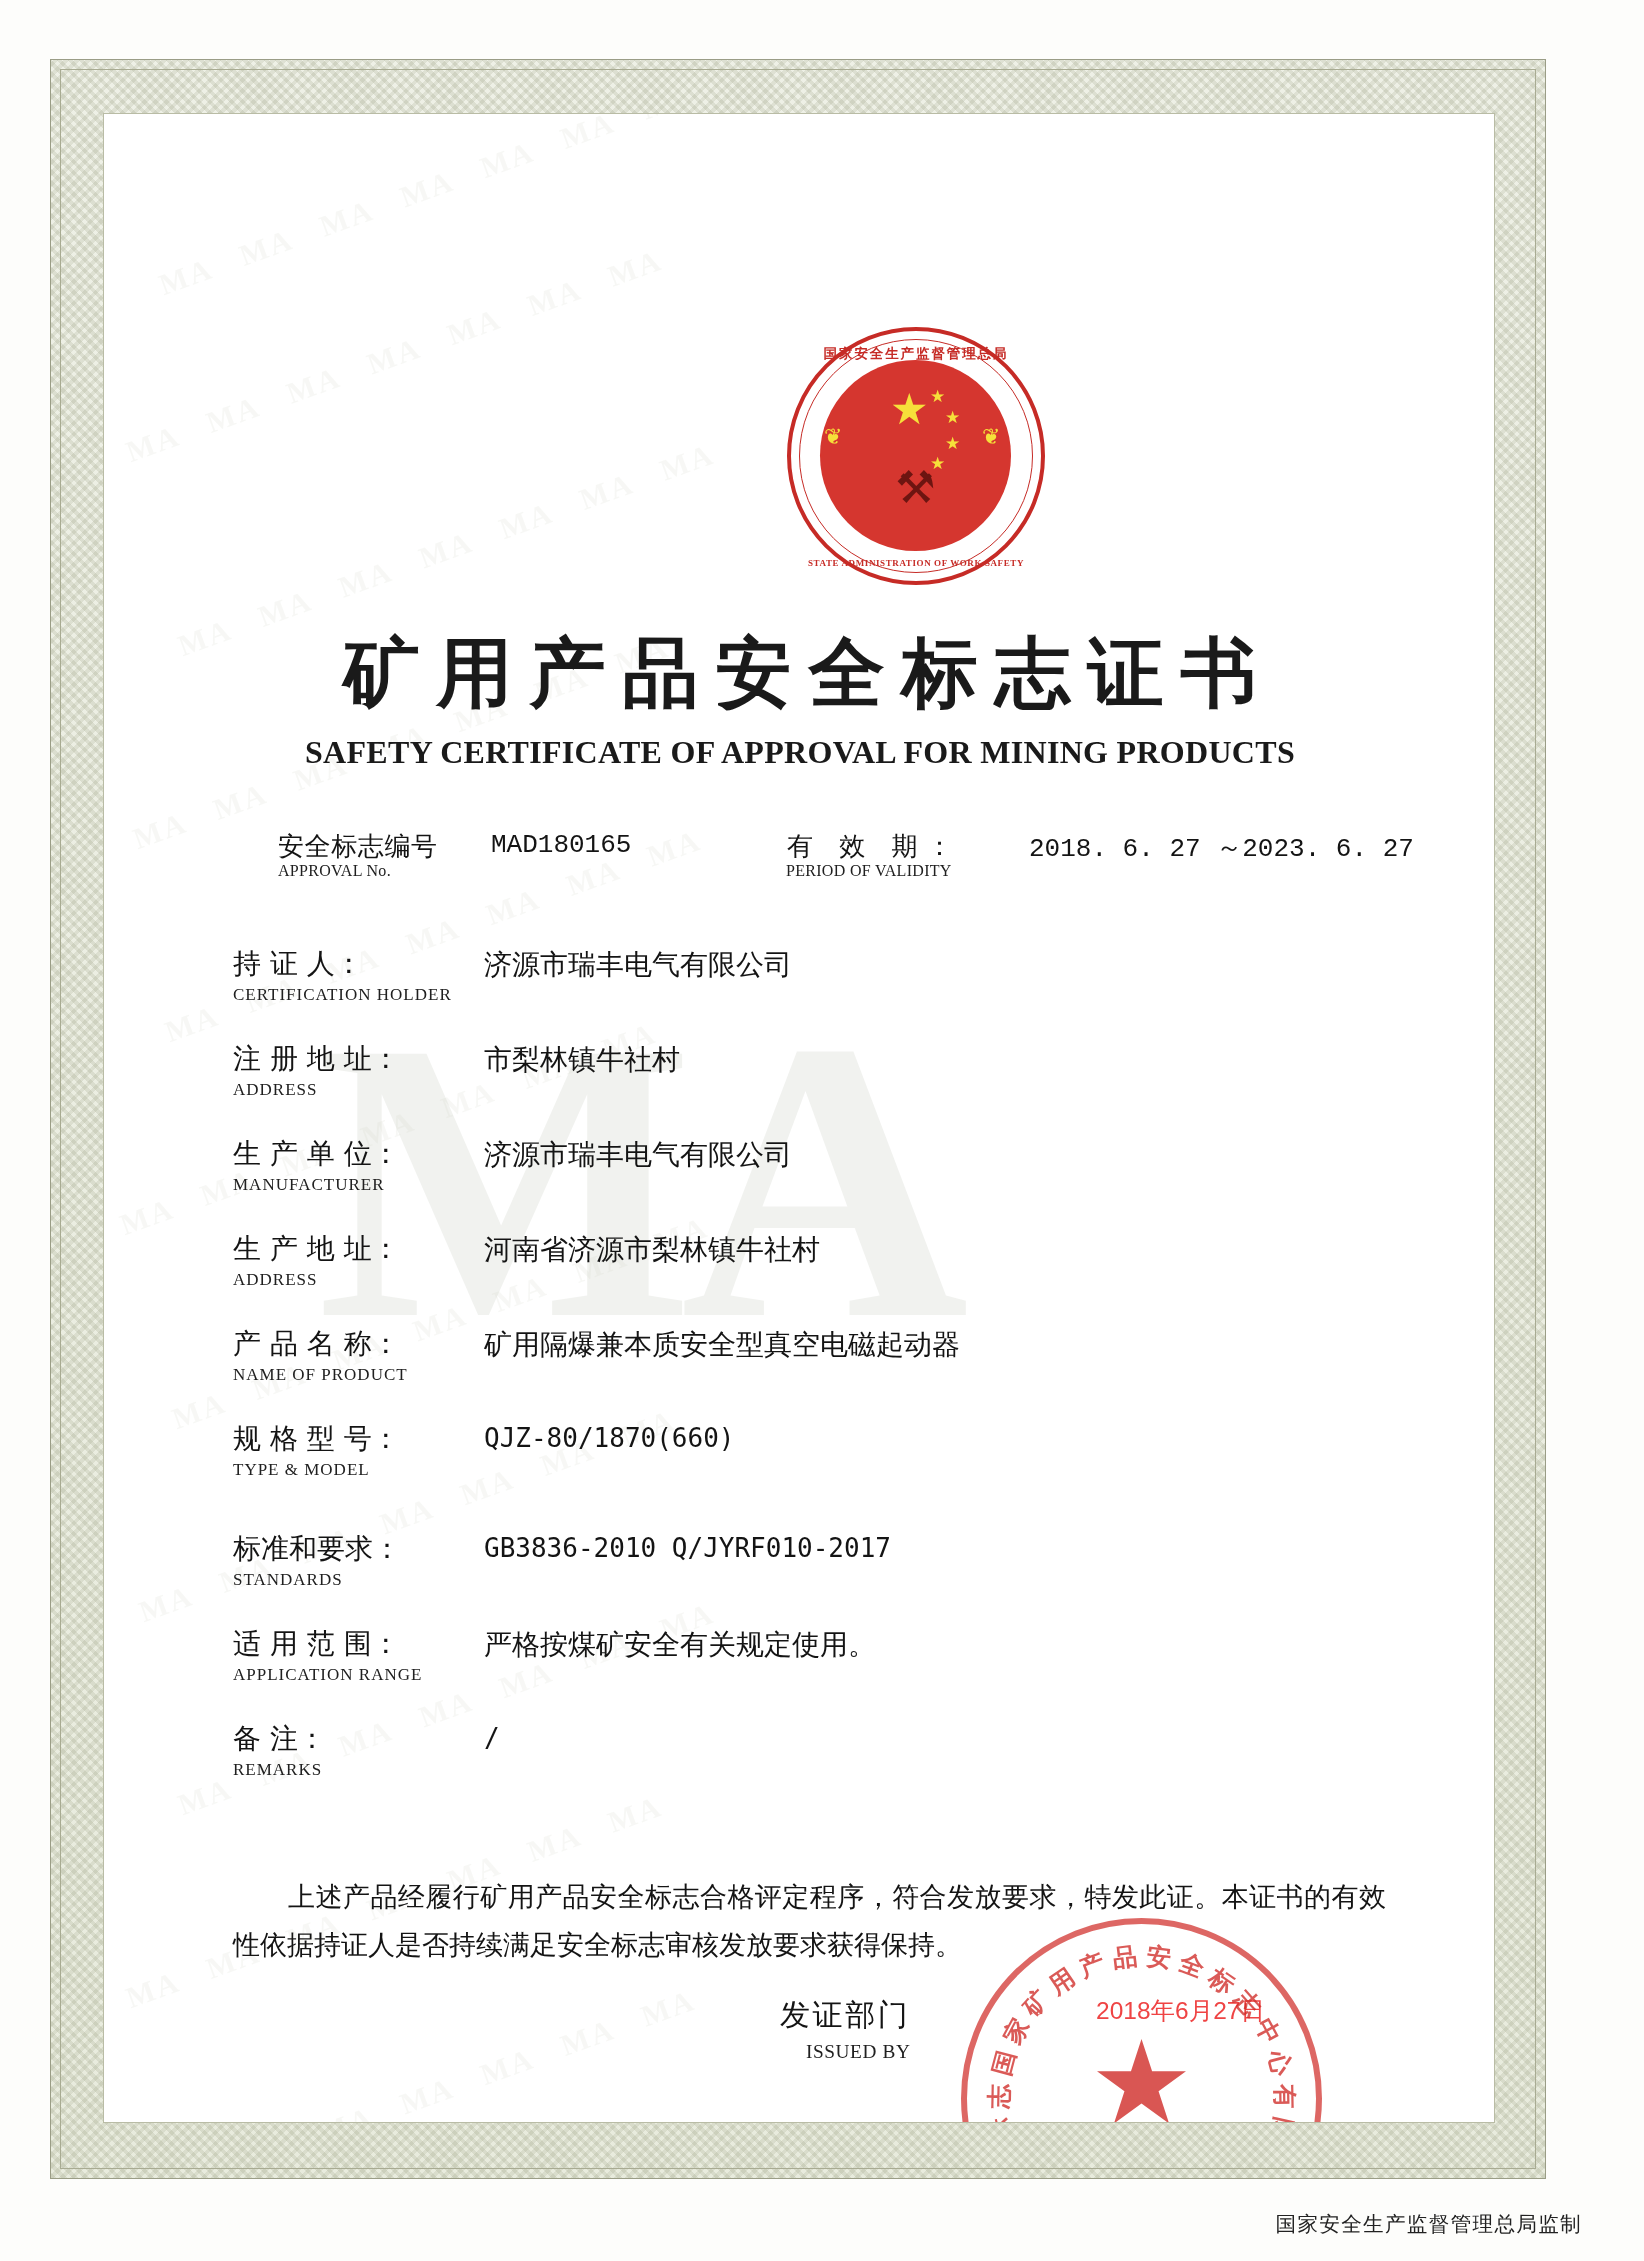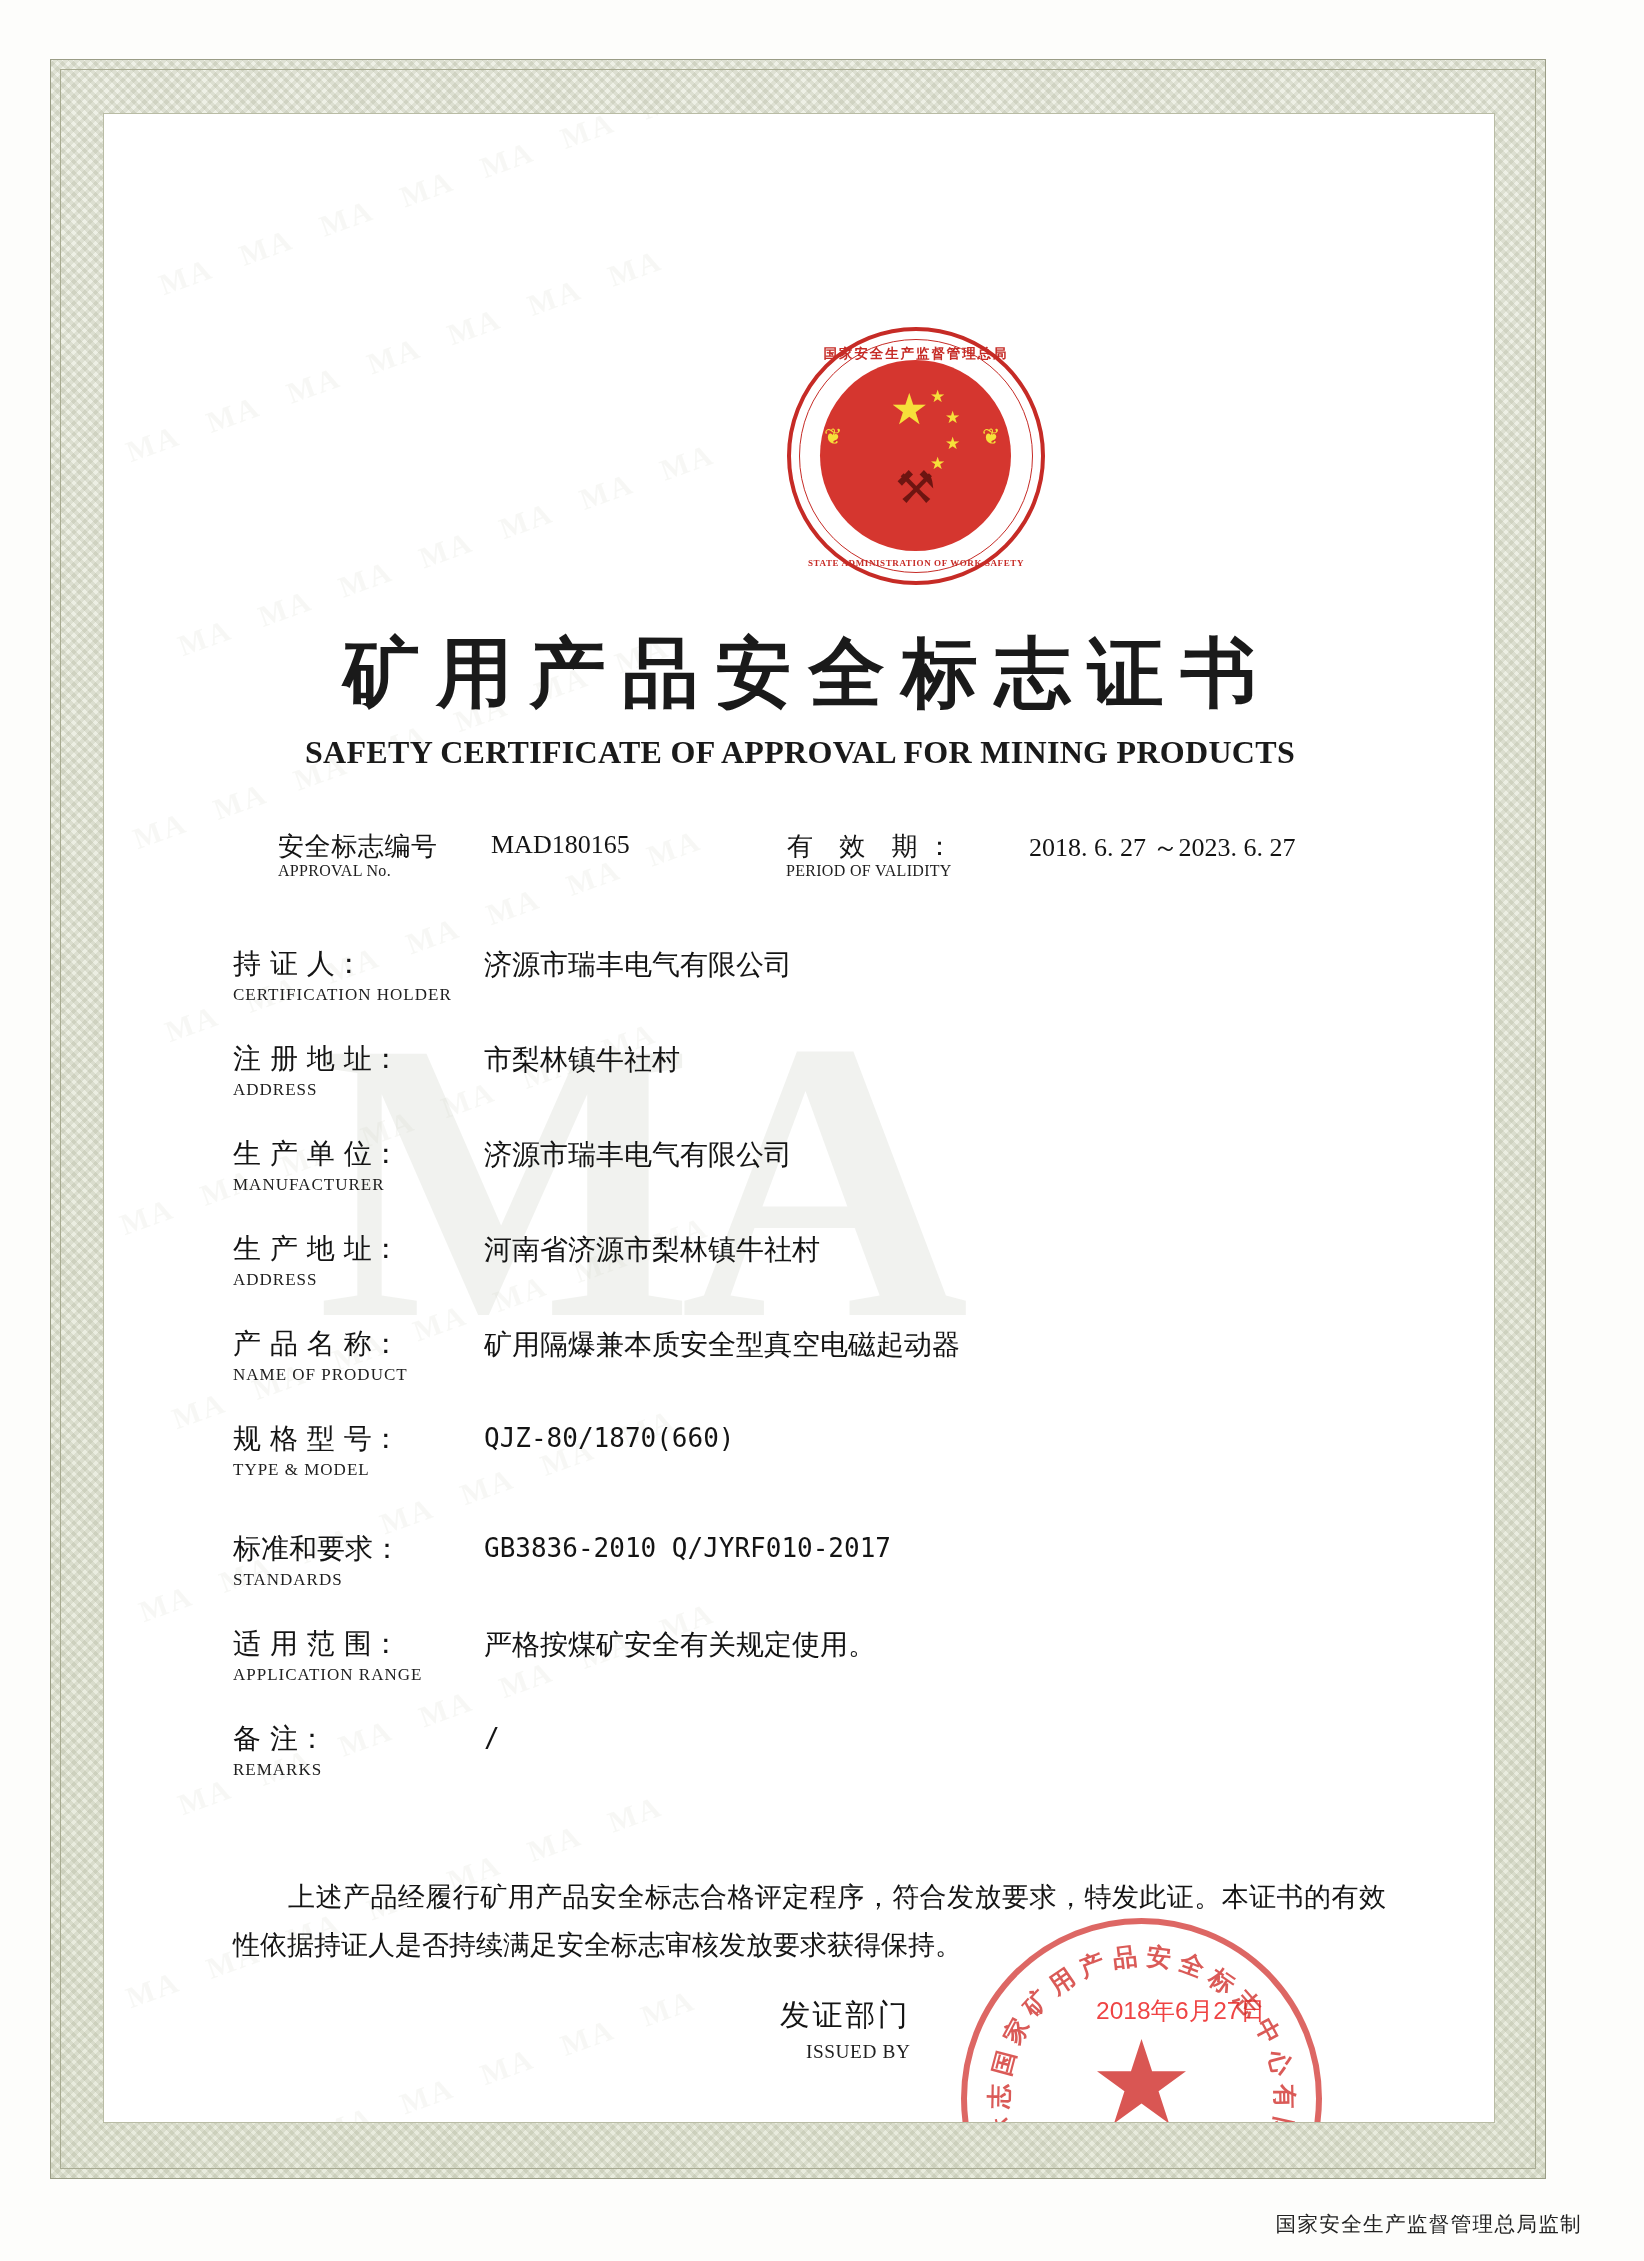--- a/index.html
+++ b/index.html
@@ -200,21 +200,21 @@
     white-space: nowrap;
   }
   .lbl-en {
     font-family: "Liberation Serif", serif;
     font-size: 16px;
     color: #202020;
     letter-spacing: 0.3px;
     white-space: nowrap;
   }
   .val {
-    font-family: Liberation Serif, serif;
+    font-family: Liberation Mono, monospace;
     font-size: 26px;
     color: #141414;
     white-space: nowrap;
   }
   .approval-lbl { position: absolute; left: 0;    top: 0; }
   .approval-en  { position: absolute; left: 0;    top: 33px; }
   .approval-val { position: absolute; left: 213px; top: 1.3px; }
   .validity-lbl { position: absolute; left: 509px; top: 0; letter-spacing: 9px; }
   .validity-en  { position: absolute; left: 508px; top: 33px; }
   .validity-val { position: absolute; left: 751px; top: 1.3px; }

